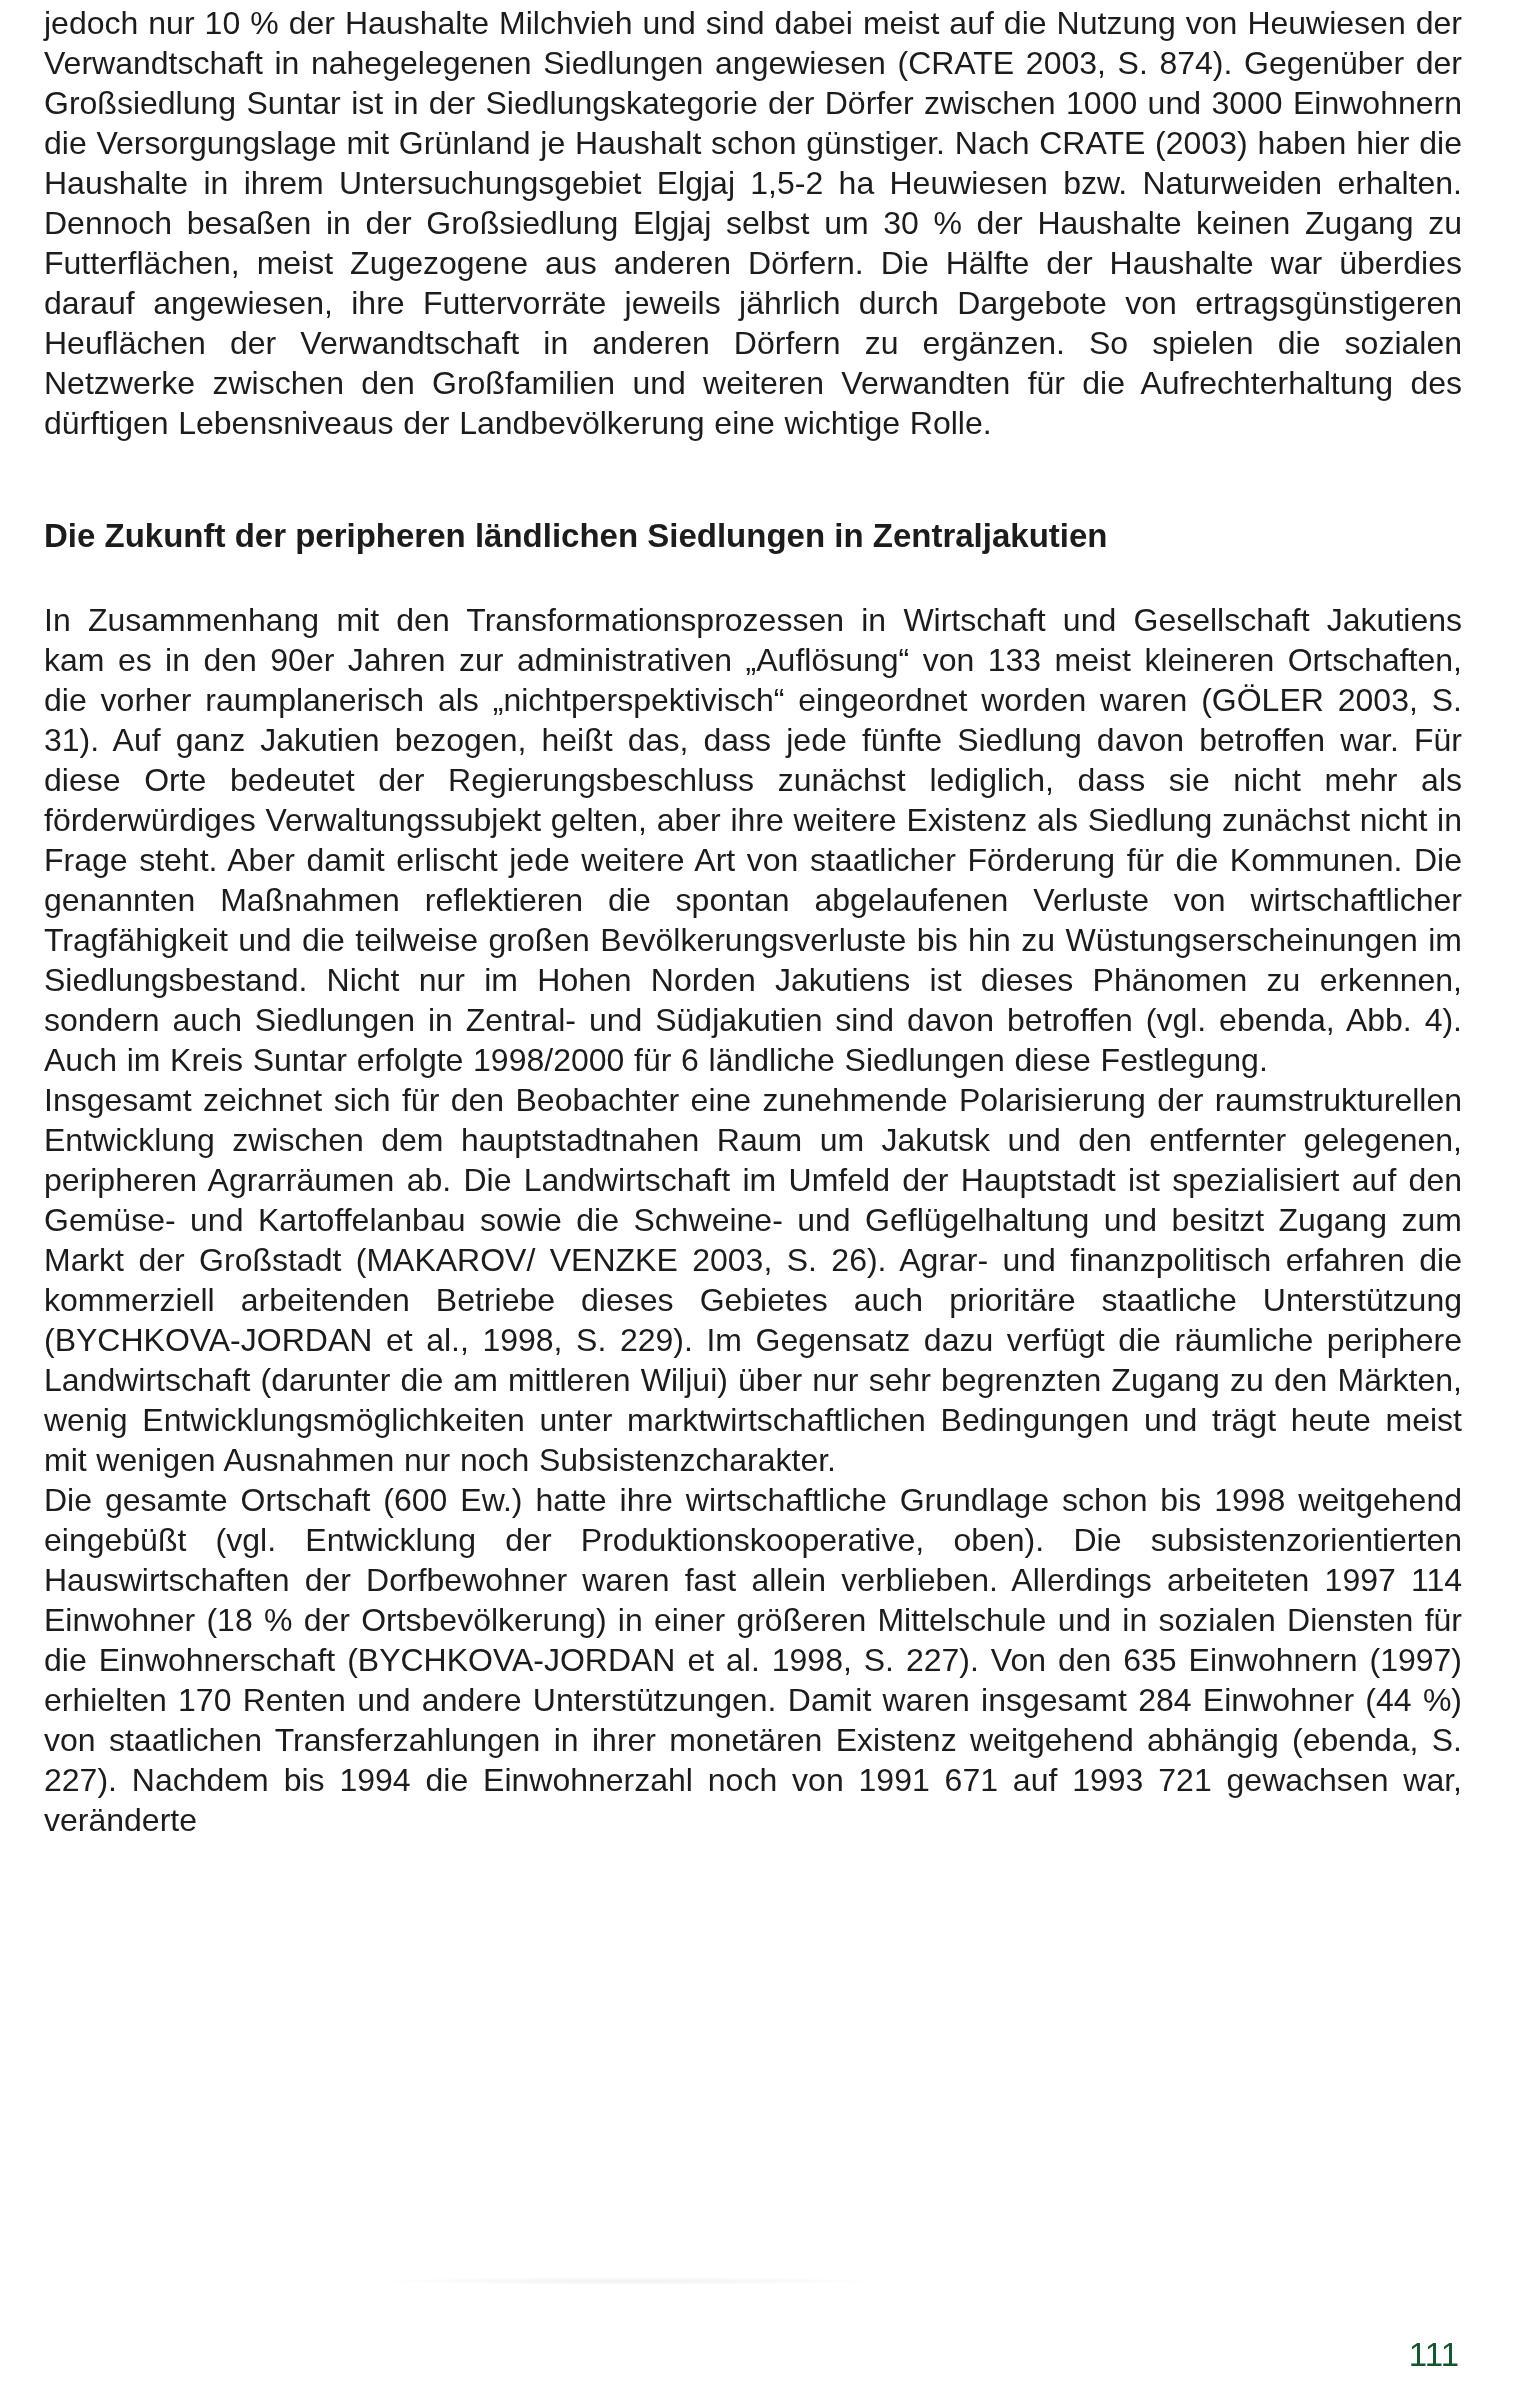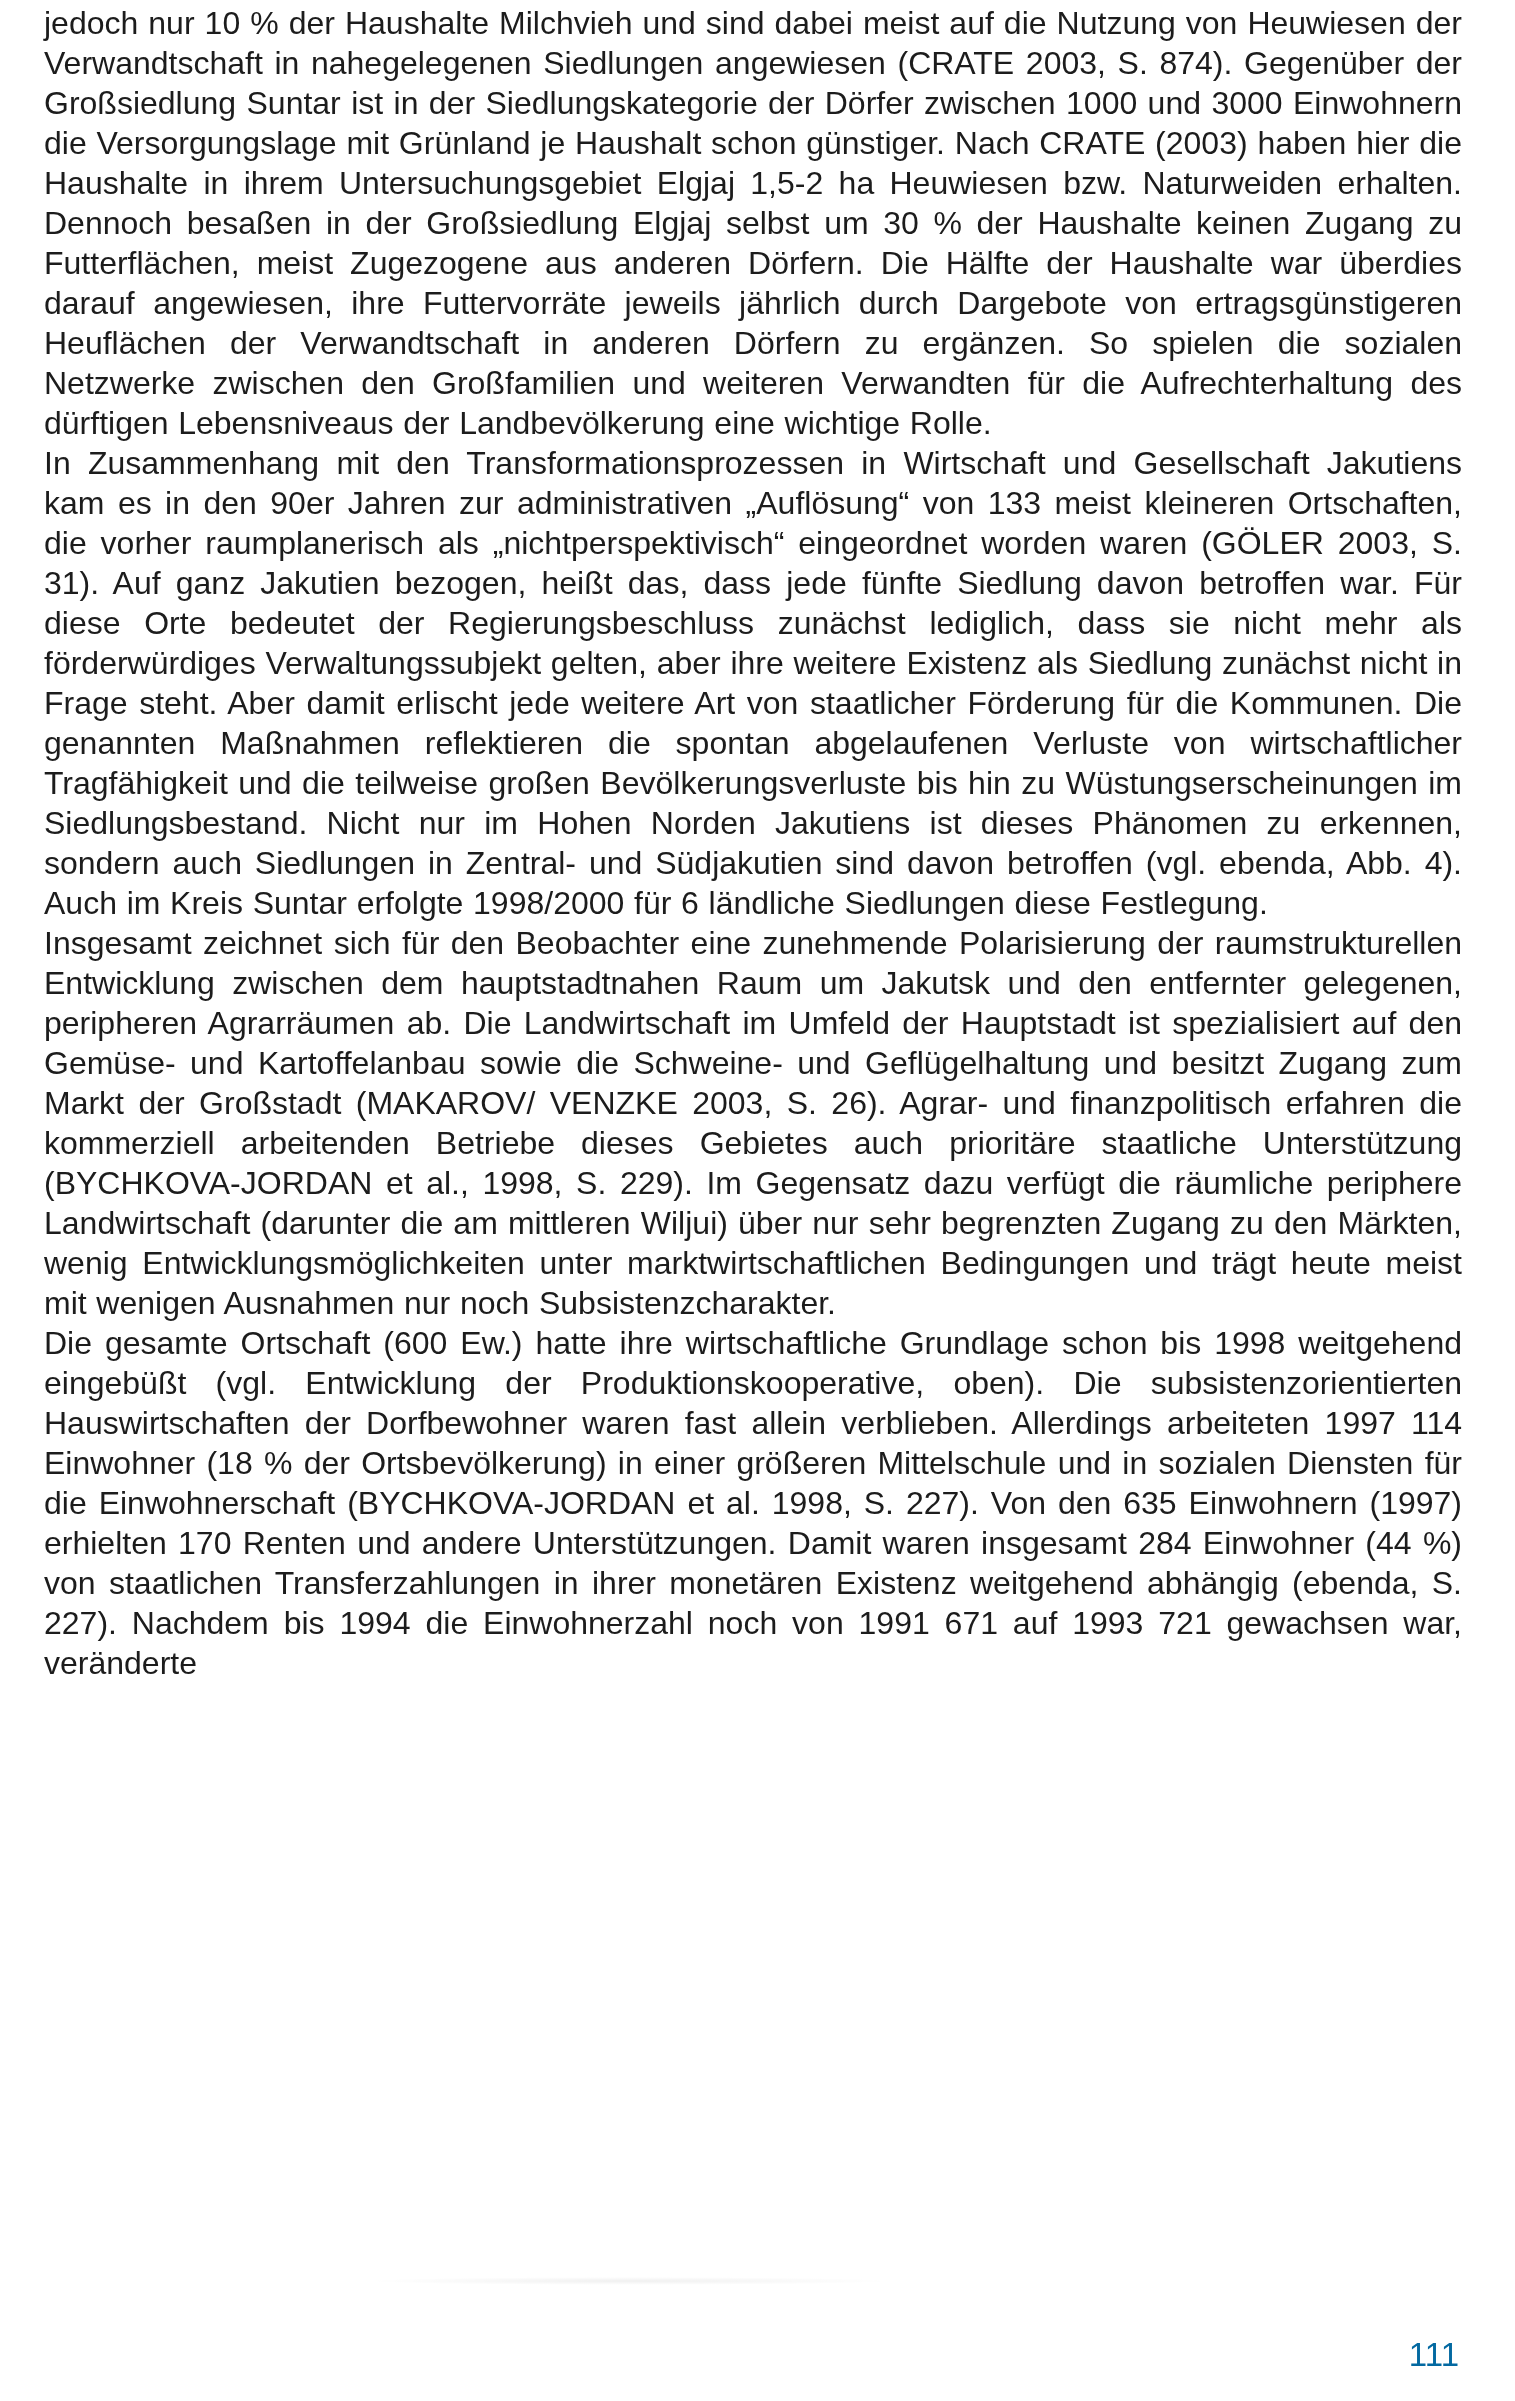--- a/index.html
+++ b/index.html
@@ -40,39 +40,40 @@
   }
   .gap-before {
     margin-top: 70px !important;
   }
   .page-number {
     position: absolute;
     right: 45px;
     top: 2335px;
     font-size: 33px;
     line-height: 40px;
-    color: #0369a1;
+    color: #14532d;
   }
   .scan-artifact {
     position: absolute;
     left: 364px;
     top: 2277px;
     width: 530px;
     height: 7.6px;
     background: radial-gradient(ellipse at center, rgba(0,0,0,0.06) 0%, rgba(0,0,0,0.0) 70%);
     pointer-events: none;
   }
 </style>
 </head>
 <body>
 
 <div class="page">
   <main class="content">
     <p>jedoch nur 10 % der Haushalte Milchvieh und sind dabei meist auf die Nutzung von Heuwiesen der Verwandtschaft in nahegelegenen Siedlungen angewiesen (CRATE 2003, S. 874). Gegenüber der Großsiedlung Suntar ist in der Siedlungskategorie der Dörfer zwischen 1000 und 3000 Einwohnern die Versorgungslage mit Grünland je Haushalt schon günstiger. Nach CRATE (2003) haben hier die Haushalte in ihrem Untersuchungsgebiet Elgjaj 1,5-2 ha Heuwiesen bzw. Naturweiden erhalten. Dennoch besaßen in der Großsiedlung Elgjaj selbst um 30 % der Haushalte keinen Zugang zu Futterflächen, meist Zugezogene aus anderen Dörfern. Die Hälfte der Haushalte war überdies darauf angewiesen, ihre Futtervorräte jeweils jährlich durch Dargebote von ertragsgünstigeren Heuflächen der Verwandtschaft in anderen Dörfern zu ergänzen. So spielen die sozialen Netzwerke zwischen den Großfamilien und weiteren Verwandten für die Aufrechterhaltung des dürftigen Lebensniveaus der Landbevölkerung eine wichtige Rolle.</p>
 
+    <h2>Die Zukunft der peripheren ländlichen Siedlungen in Zentraljakutien</h2>
 
     <p>In Zusammenhang mit den Transformationsprozessen in Wirtschaft und Gesellschaft Jakutiens kam es in den 90er Jahren zur administrativen „Auflösung“ von 133 meist kleineren Ortschaften, die vorher raumplanerisch als „nichtperspektivisch“ eingeordnet worden waren (GÖLER 2003, S. 31). Auf ganz Jakutien bezogen, heißt das, dass jede fünfte Siedlung davon betroffen war. Für diese Orte bedeutet der Regierungsbeschluss zunächst lediglich, dass sie nicht mehr als förderwürdiges Verwaltungssubjekt gelten, aber ihre weitere Existenz als Siedlung zunächst nicht in Frage steht. Aber damit erlischt jede weitere Art von staatlicher Förderung für die Kommunen. Die genannten Maßnahmen reflektieren die spontan abgelaufenen Verluste von wirtschaftlicher Tragfähigkeit und die teilweise großen Bevölkerungsverluste bis hin zu Wüstungserscheinungen im Siedlungsbestand. Nicht nur im Hohen Norden Jakutiens ist dieses Phänomen zu erkennen, sondern auch Siedlungen in Zentral- und Südjakutien sind davon betroffen (vgl. ebenda, Abb. 4). Auch im Kreis Suntar erfolgte 1998/2000 für 6 ländliche Siedlungen diese Festlegung.</p>
 
     <p>Insgesamt zeichnet sich für den Beobachter eine zunehmende Polarisierung der raumstrukturellen Entwicklung zwischen dem hauptstadtnahen Raum um Jakutsk und den entfernter gelegenen, peripheren Agrarräumen ab. Die Landwirtschaft im Umfeld der Hauptstadt ist spezialisiert auf den Gemüse- und Kartoffelanbau sowie die Schweine- und Geflügelhaltung und besitzt Zugang zum Markt der Großstadt (MAKAROV/ VENZKE 2003, S. 26). Agrar- und finanzpolitisch erfahren die kommerziell arbeitenden Betriebe dieses Gebietes auch prioritäre staatliche Unterstützung (BYCHKOVA-JORDAN et al., 1998, S. 229). Im Gegensatz dazu verfügt die räumliche periphere Landwirtschaft (darunter die am mittleren Wiljui) über nur sehr begrenzten Zugang zu den Märkten, wenig Entwicklungsmöglichkeiten unter marktwirtschaftlichen Bedingungen und trägt heute meist mit wenigen Ausnahmen nur noch Subsistenzcharakter.</p>
 
 
     <p>Die gesamte Ortschaft (600 Ew.) hatte ihre wirtschaftliche Grundlage schon bis 1998 weitgehend eingebüßt (vgl. Entwicklung der Produktionskooperative, oben). Die subsistenzorientierten Hauswirtschaften der Dorfbewohner waren fast allein verblieben. Allerdings arbeiteten 1997 114 Einwohner (18 % der Ortsbevölkerung) in einer größeren Mittelschule und in sozialen Diensten für die Einwohnerschaft (BYCHKOVA-JORDAN et al. 1998, S. 227). Von den 635 Einwohnern (1997) erhielten 170 Renten und andere Unterstützungen. Damit waren insgesamt 284 Einwohner (44 %) von staatlichen Transferzahlungen in ihrer monetären Existenz weitgehend abhängig (ebenda, S. 227). Nachdem bis 1994 die Einwohnerzahl noch von 1991 671 auf 1993 721 gewachsen war, veränderte</p>
   </main>
 
   <div class="scan-artifact"></div>

